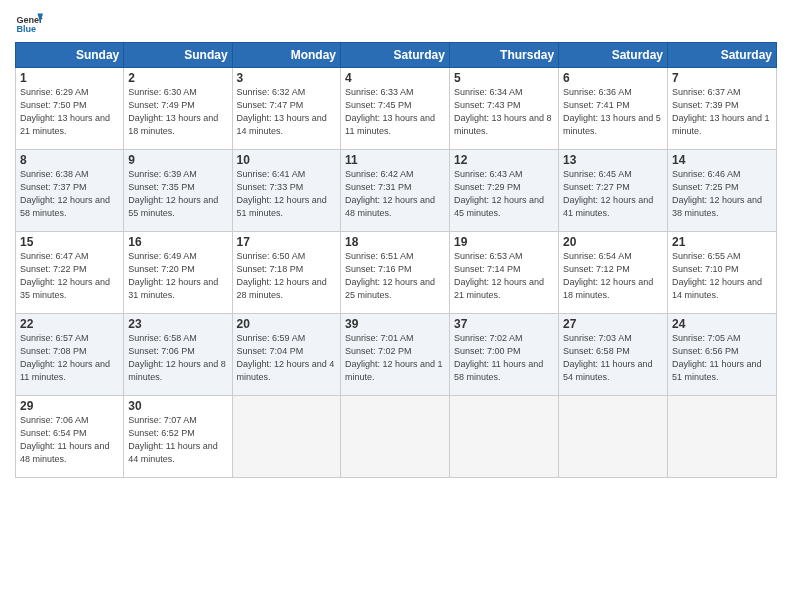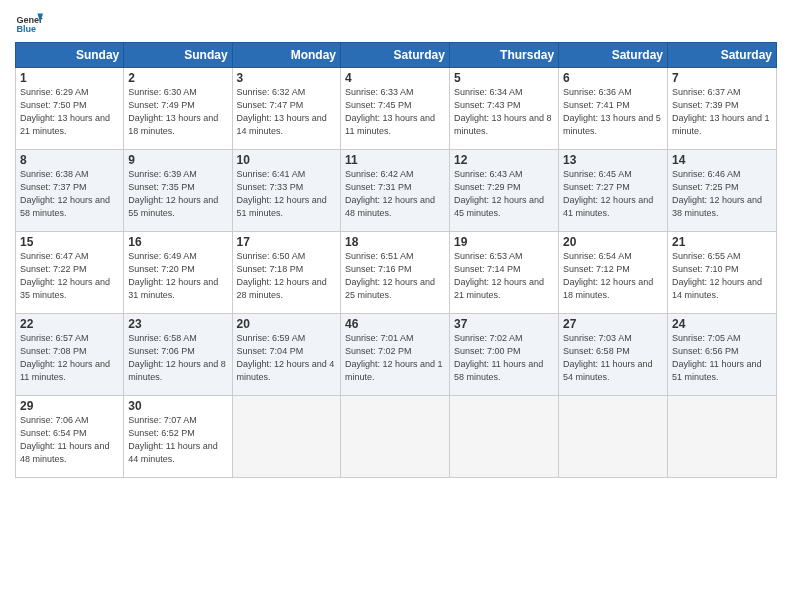--- a/index.html
+++ b/index.html
@@ -214,21 +214,21 @@
           </td>
           <td>
             <span class="day-num">23</span>
             <div class="day-info">Sunrise: 6:58 AM<br>Sunset: 7:06 PM<br>Daylight: 12 hours and 8 minutes.</div>
           </td>
           <td>
             <span class="day-num">20</span>
             <div class="day-info">Sunrise: 6:59 AM<br>Sunset: 7:04 PM<br>Daylight: 12 hours and 4 minutes.</div>
           </td>
           <td>
-            <span class="day-num">46</span>
+            <span class="day-num">39</span>
             <div class="day-info">Sunrise: 7:01 AM<br>Sunset: 7:02 PM<br>Daylight: 12 hours and 1 minute.</div>
           </td>
           <td>
             <span class="day-num">37</span>
             <div class="day-info">Sunrise: 7:02 AM<br>Sunset: 7:00 PM<br>Daylight: 11 hours and 58 minutes.</div>
           </td>
           <td>
             <span class="day-num">27</span>
             <div class="day-info">Sunrise: 7:03 AM<br>Sunset: 6:58 PM<br>Daylight: 11 hours and 54 minutes.</div>
           </td>

